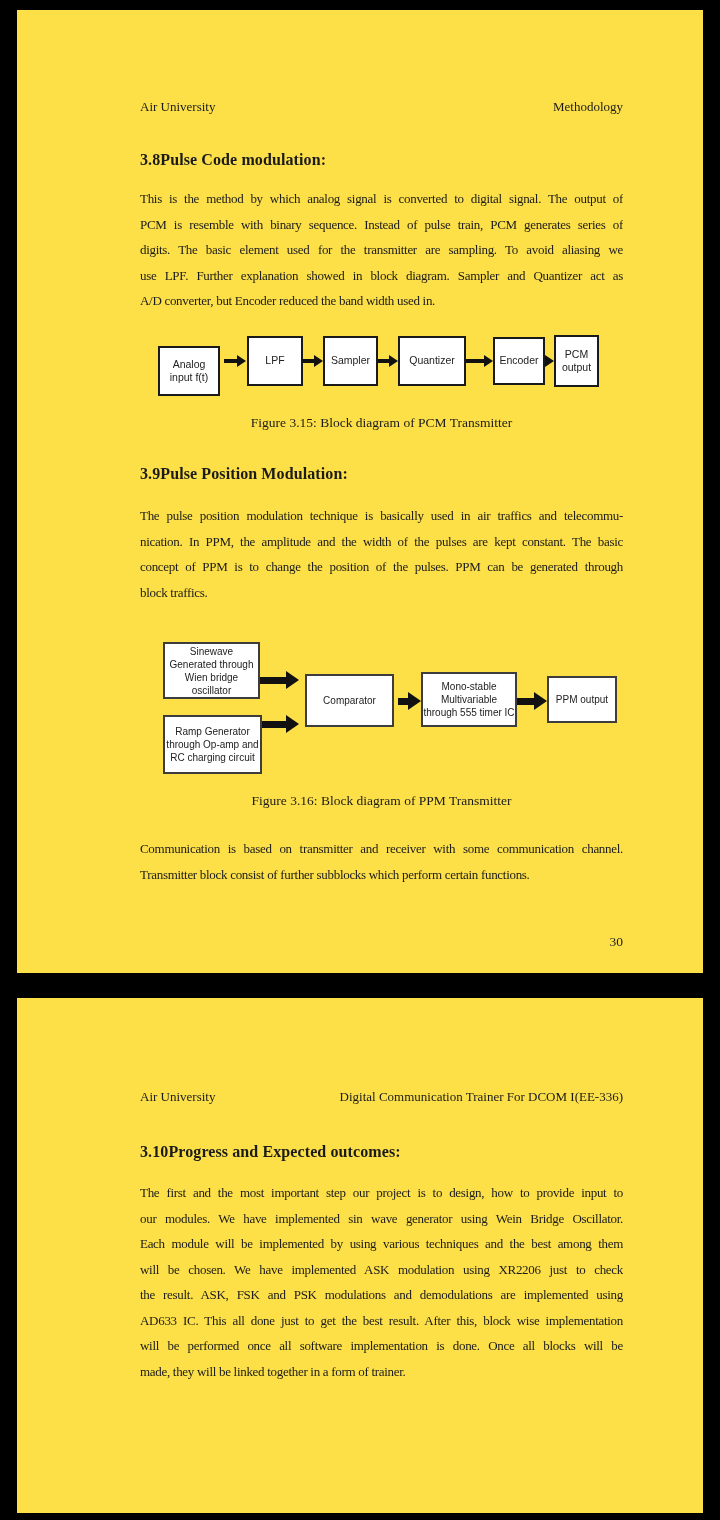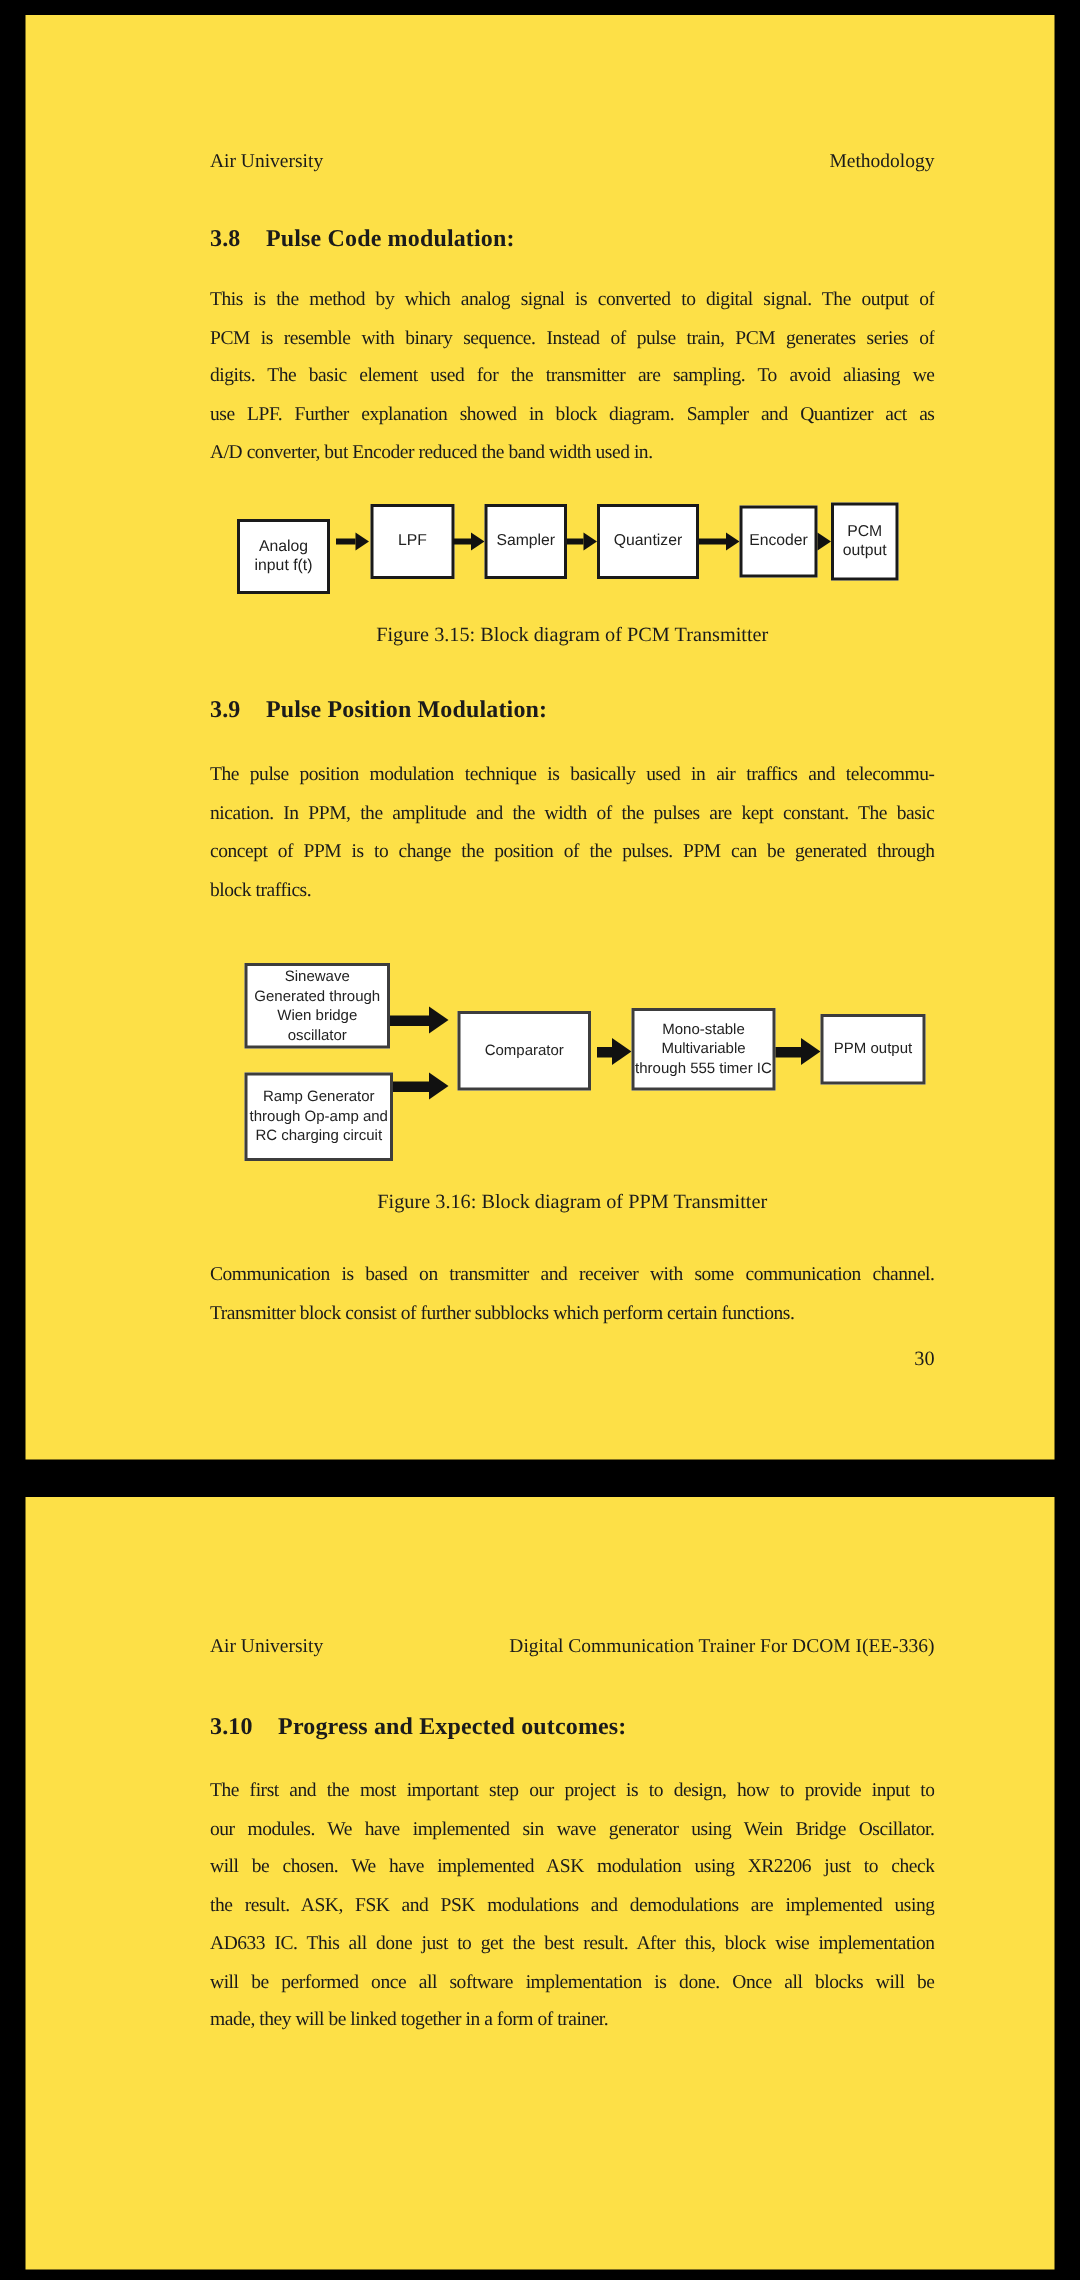--- a/index.html
+++ b/index.html
@@ -10,28 +10,28 @@
   }
   .page { position:absolute; left:17px; width:686px; background:#fde047; }
   .page1 { top:10px; height:963px; }
   .page2 { top:998px; height:515px; }
 
   .hdr {
     position:absolute; left:123px; width:483px; display:flex;
     justify-content:space-between; font-size:13px; line-height:18px;
   }
   .sec-heading { position:absolute; left:123px; font-size:16px; font-weight:bold; letter-spacing:0.1px; }
-  .sec-heading .secnum { margin-right:17px; }
+  .sec-heading .secnum { }
 
   .para { position:absolute; left:123px; width:483px; font-size:13px; letter-spacing:-0.3px; }
   .pline { line-height:25.5px; height:25.5px; overflow:hidden; text-align:justify; text-align-last:justify; }
   .pline.last { text-align-last:left; }
 
   .caption { position:absolute; left:123px; width:483px; text-align:center; font-size:13.5px; line-height:20px; }
-  .pagenum { position:absolute; left:123px; width:483px; text-align:right; font-size:13.5px; }
+  .pagenum { position:absolute; left:123px; width:483px; text-align:right; font-size:13.5px;margin-top:36px; }
 
   .dbox {
     position:absolute; display:flex; align-items:center; justify-content:center;
     text-align:center; background:#fff;
     font-family:"Liberation Sans","DejaVu Sans",sans-serif; color:#222;
   }
   .pcm-box { border:2px solid #1a1a1a; font-size:10.5px; line-height:1.25; padding:1px; }
   .ppm-box { border:2px solid #3d3d3d; font-size:10px; line-height:1.3; padding:0; }
 
   .arrow { position:absolute; display:flex; align-items:center; height:14px; }
@@ -150,20 +150,21 @@
       <span>Digital Communication Trainer For DCOM I(EE-336)</span>
     </div>
 
     <div class="sec-heading" style="top:145px">
       <span class="secnum">3.10</span><span>Progress and Expected outcomes:</span>
     </div>
 
     <div class="para" style="top:182px">
       <div class="pline">The first and the most important step our project is to design, how to provide input to</div>
       <div class="pline">our modules. We have implemented sin wave generator using Wein Bridge Oscillator.</div>
+      <div class="pline">Each module will be implemented by using various techniques and the best among them</div>
       <div class="pline">will be chosen. We have implemented ASK modulation using XR2206 just to check</div>
       <div class="pline">the result. ASK, FSK and PSK modulations and demodulations are implemented using</div>
       <div class="pline">AD633 IC. This all done just to get the best result. After this, block wise implementation</div>
       <div class="pline">will be performed once all software implementation is done. Once all blocks will be</div>
       <div class="pline last">made, they will be linked together in a form of trainer.</div>
     </div>
   </div>
 
 </div>
 

